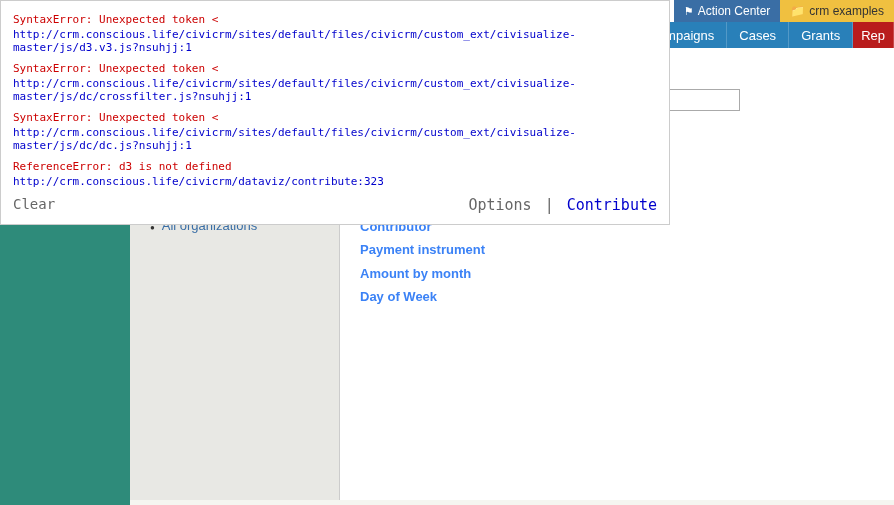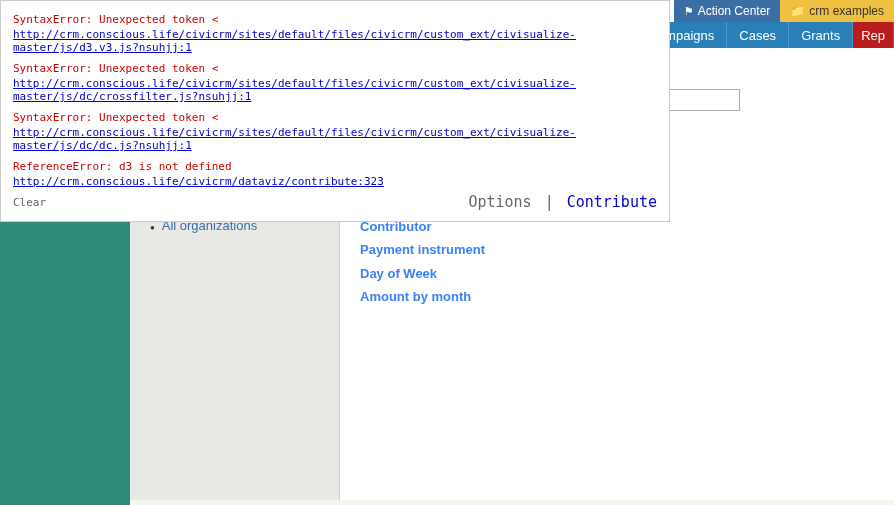--- a/index.html
+++ b/index.html
@@ -11,22 +11,22 @@
       top: 0; left: 0;
       width: 670px;
       background: #fff;
       border: 1px solid #ccc;
       padding: 12px 12px;
       z-index: 100;
       font-family: monospace;
       font-size: 11px;
     }
     .error-line { color: #cc0000; margin-bottom: 2px; }
-    .error-url { color: #0000cc; text-decoration: underline; margin-bottom: 8px; display: block; }
-    .error-clear { color: #666; font-size: 11px; margin-top: 6px; }
+    .error-url { color: #0000cc; margin-bottom: 8px; display: block; }
+    .error-clear { color: #666; font-size: 14px; margin-top: 6px; }
     .error-options {
       position: absolute;
       bottom: 10px; right: 12px;
       color: #666; font-size: 15px;
     }
     .error-options span { cursor: pointer; }
     .error-options .pipe { margin: 0 4px; }
     .error-contribute { color: #0000cc; cursor: pointer; }
 
     
@@ -328,18 +328,18 @@
 
       <button class="create-new-btn">Create New »</button>
 
       <a class="my-contact-link">My Contact Dashboard</a>
 
       <div class="contributions-summary">Contributions for a total of</div>
 
       <div class="field-list">
         <div class="field-item">Contributor</div>
         <div class="field-item">Payment instrument</div>
+        <div class="field-item">Amount by month</div>
         <div class="field-item">Day of Week</div>
-        <div class="field-item">Amount by month</div>
       </div>
     </div>
   </div>
 </div>
 
 </body></html>

